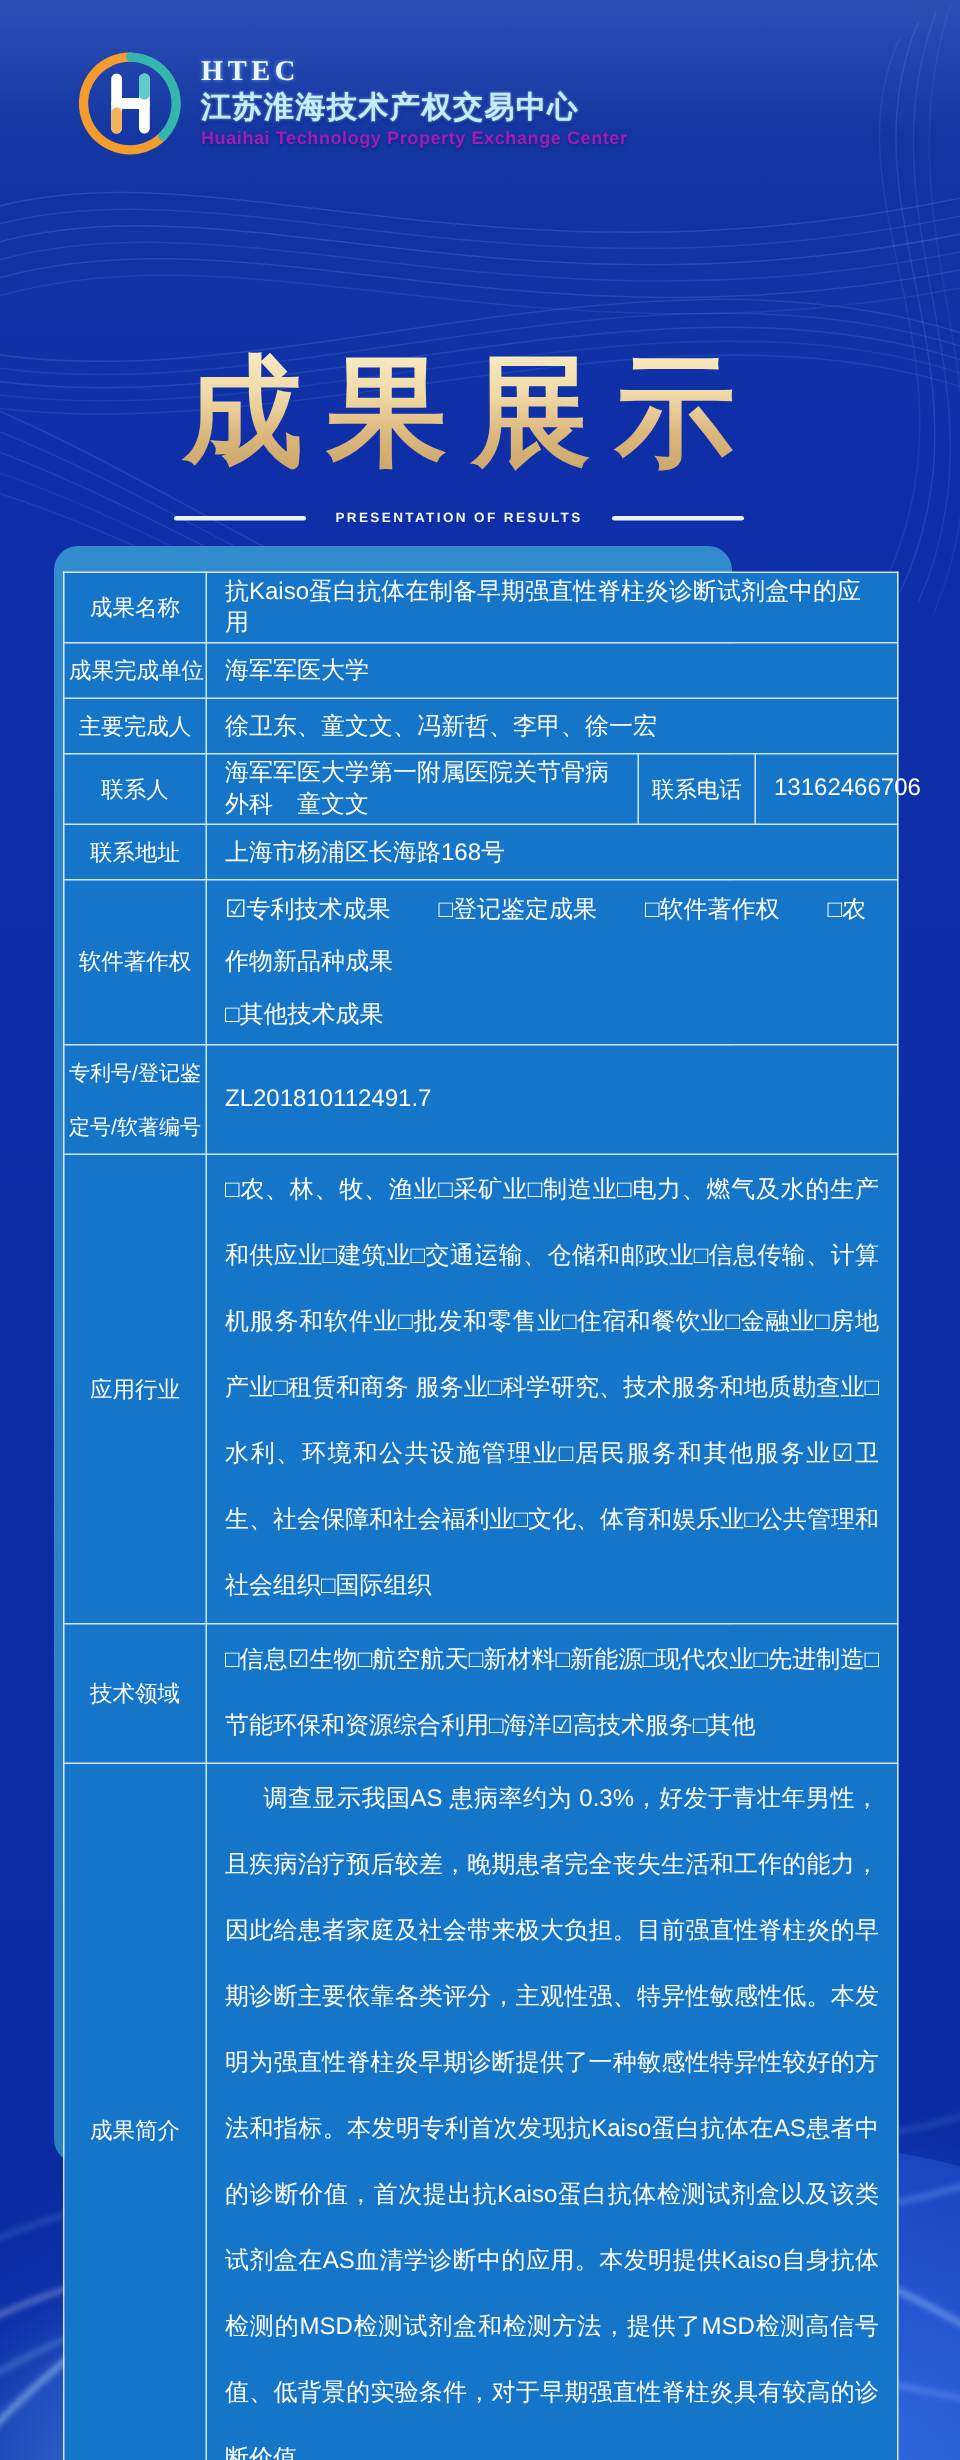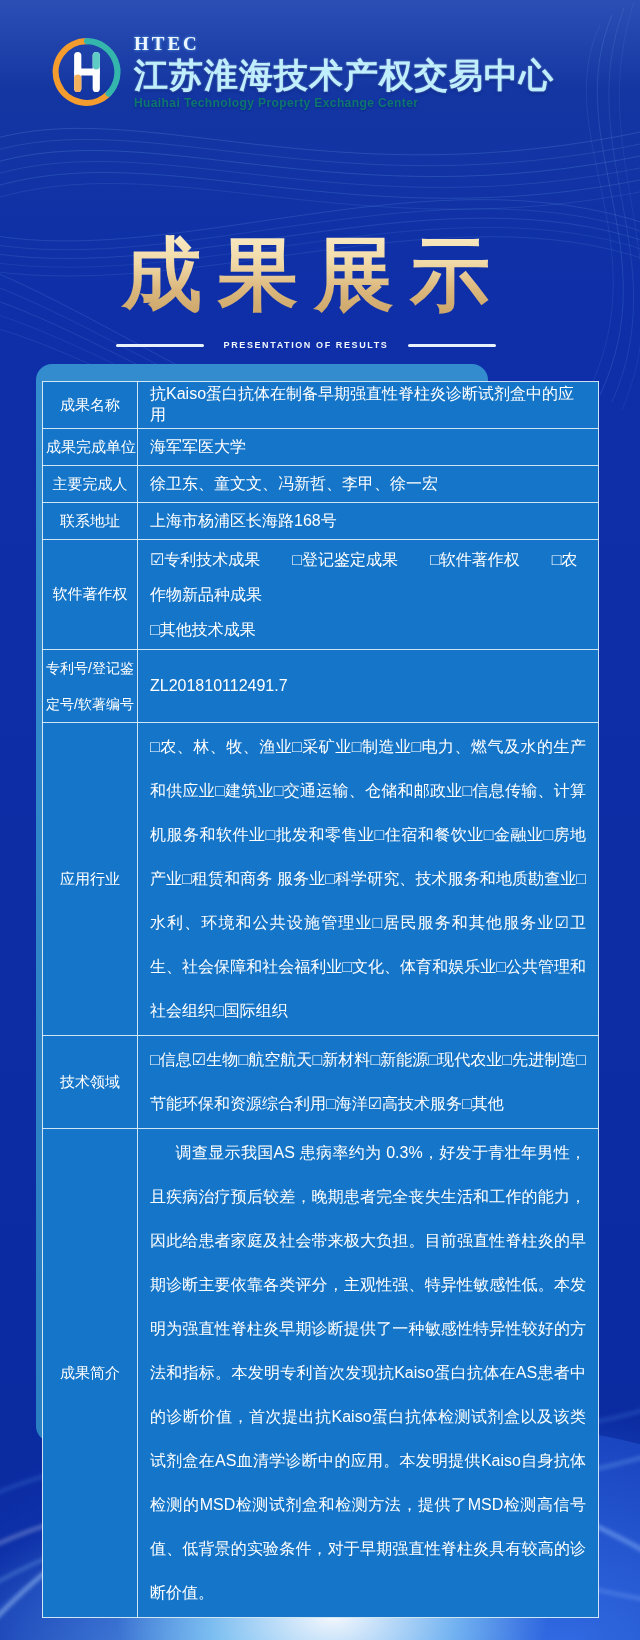--- a/index.html
+++ b/index.html
@@ -9,23 +9,23 @@
   .top-band{position:absolute;left:0;top:0;width:640px;height:90px;
        background:linear-gradient(180deg,rgba(90,130,230,.30),rgba(90,130,230,0));pointer-events:none;}
   svg.deco{position:absolute;left:0;top:0;width:640px;height:1640px;pointer-events:none;}
 
   
   .header{position:absolute;left:52px;top:34px;display:flex;align-items:center;gap:12px;z-index:3;}
   .logo-mark{width:70px;height:70px;flex:0 0 auto;}
   .logo-text{display:flex;flex-direction:column;line-height:1.1;}
   .logo-acronym{color:#eef7ff;font-size:19px;font-weight:bold;letter-spacing:3px;
        font-family:"Liberation Serif",serif;text-shadow:0 0 3px rgba(120,200,255,.8);}
-  .logo-cn{color:#bfeffc;font-size:34px;font-weight:bold;letter-spacing:1px;margin-top:2px;
+  .logo-cn{color:#bfeffc;font-size:20px;font-weight:bold;letter-spacing:1px;margin-top:2px;
        text-shadow:0 0 2px rgba(255,255,255,.55),0 2px 3px rgba(0,30,120,.6);}
-  .logo-en{color:#0f766e;font-size:12px;font-weight:bold;letter-spacing:.4px;margin-top:3px;
+  .logo-en{color:#a21caf;font-size:12px;font-weight:bold;letter-spacing:.4px;margin-top:3px;
        text-shadow:0 1px 2px rgba(0,30,120,.6);}
 
   
   .title-block{position:absolute;left:0;top:222px;width:612px;text-align:center;z-index:3;}
   .main-title{margin:0;font-family:"DejaVu Serif","Liberation Serif",serif;font-weight:bold;
        font-size:80px;letter-spacing:16px;padding-left:16px;
        background:linear-gradient(180deg,#fdf2cf 0%,#f0d9a6 38%,#dcb87e 62%,#c29a5c 100%);
        -webkit-background-clip:text;background-clip:text;color:transparent;
        text-shadow:0 4px 10px rgba(0,10,60,.0);}
   .subtitle-row{margin:10px auto 0;width:380px;display:flex;align-items:center;gap:20px;}
@@ -151,20 +151,26 @@
     </tr>
     <tr class="r37">
       <td class="lbl">成果完成单位</td>
       <td class="val" colspan="3">海军军医大学</td>
     </tr>
     <tr class="r37">
       <td class="lbl">主要完成人</td>
       <td class="val" colspan="3">徐卫东、童文文、冯新哲、李甲、徐一宏</td>
     </tr>
     <tr class="r37">
+      <td class="lbl">联系人</td>
+      <td class="val">海军军医大学第一附属医院关节骨病外科　童文文</td>
+      <td class="lbl">联系电话</td>
+      <td class="val center">13162466706</td>
+    </tr>
+    <tr class="r37">
       <td class="lbl">联系地址</td>
       <td class="val" colspan="3">上海市杨浦区长海路168号</td>
     </tr>
     <tr class="r70">
       <td class="lbl">软件著作权</td>
       <td class="val lh35" colspan="3">
         <span>☑专利技术成果　　□登记鉴定成果　　□软件著作权　　□农作物新品种成果</span><br>
         <span>□其他技术成果</span>
       </td>
     </tr>

